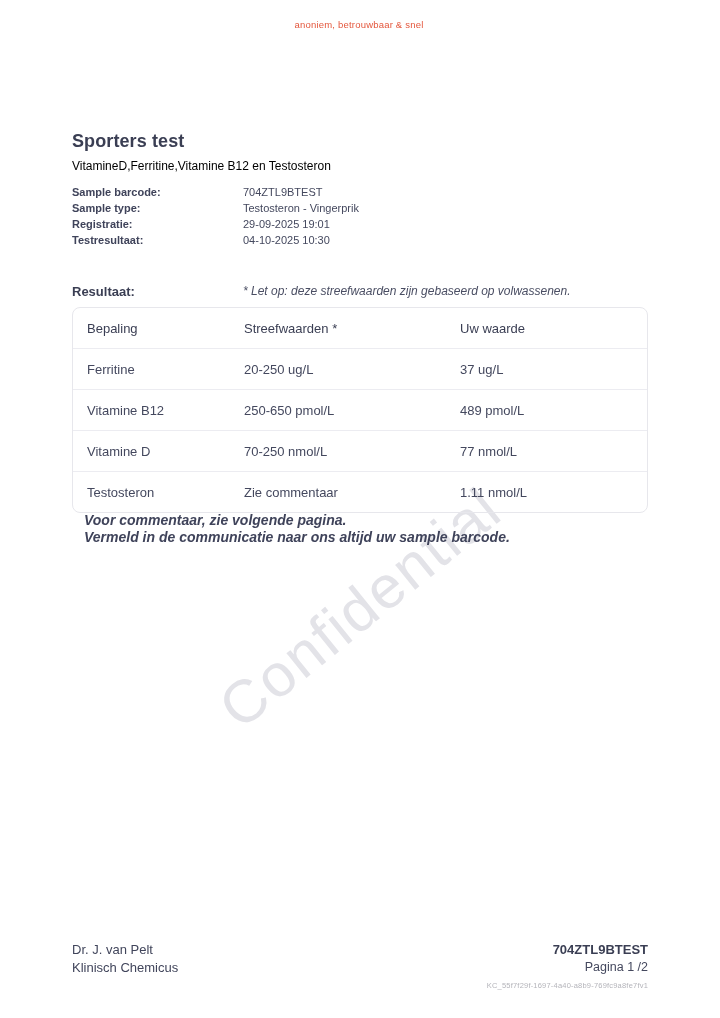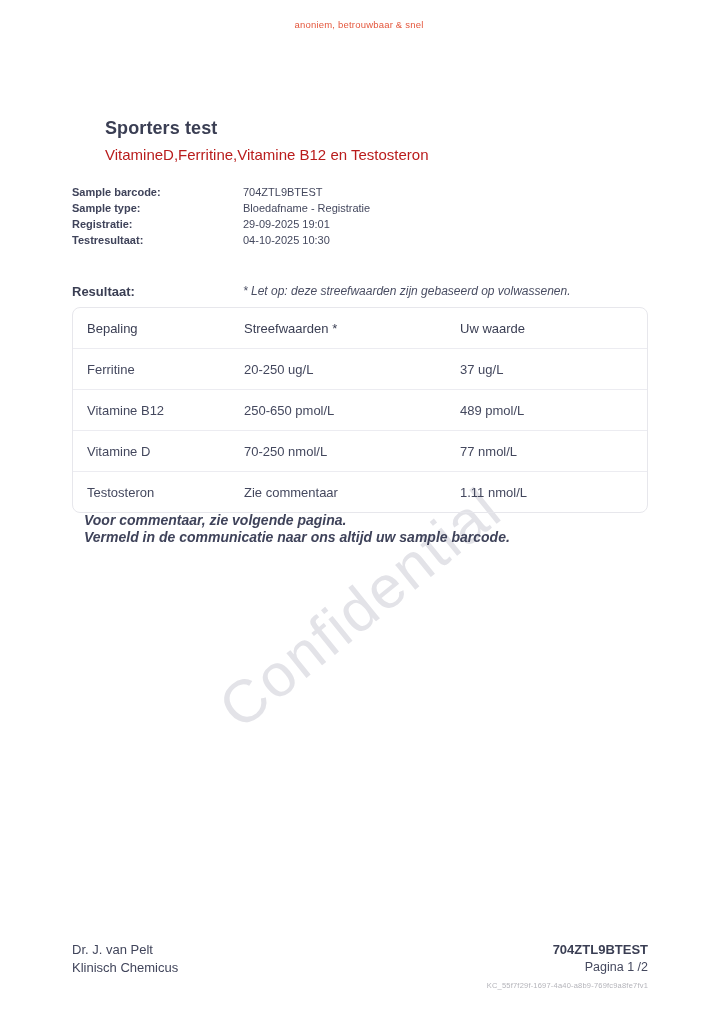--- a/index.html
+++ b/index.html
@@ -60,31 +60,31 @@
   .logo-tagline {
     font-size: 9.5px;
     color: #e4573d;
     text-align: right;
     margin-top: 0px;
     padding-right: 2px;
     letter-spacing: 0.2px;
   }
 
   
-  .title-block { position: absolute; left: 72px; top: 118px; margin-left: 33px; }
+  .title-block { position: absolute; left: 72px; top: 131px; }
   .doc-title {
     font-size: 18px;
     font-weight: bold;
     color: #3a3e53;
     letter-spacing: 0.1px;
   }
   .doc-subtitle {
     margin-top: 7px;
-    font-size: 15px;
-    color: #b91c1c;
+    font-size: 12px;
+    color: #000000;
   }
 
   
   .sample-block { position: absolute; left: 72px; top: 184px; }
   .sample-row { display: flex; line-height: 16px; font-size: 11px; color: #3f435a; }
   .sample-label { width: 171px; font-weight: bold; }
   .sample-value { font-weight: normal; color: #44485e; }
 
   
   .result-row {
@@ -153,21 +153,21 @@
       <div class="doc-subtitle">VitamineD,Ferritine,Vitamine B12 en Testosteron</div>
     </div>
 
     <div class="sample-block">
       <div class="sample-row">
         <div class="sample-label">Sample barcode:</div>
         <div class="sample-value">704ZTL9BTEST</div>
       </div>
       <div class="sample-row">
         <div class="sample-label">Sample type:</div>
-        <div class="sample-value">Bloedafname - Registratie</div>
+        <div class="sample-value">Testosteron - Vingerprik</div>
       </div>
       <div class="sample-row">
         <div class="sample-label">Registratie:</div>
         <div class="sample-value">29-09-2025 19:01</div>
       </div>
       <div class="sample-row">
         <div class="sample-label">Testresultaat:</div>
         <div class="sample-value">04-10-2025 10:30</div>
       </div>
     </div>

